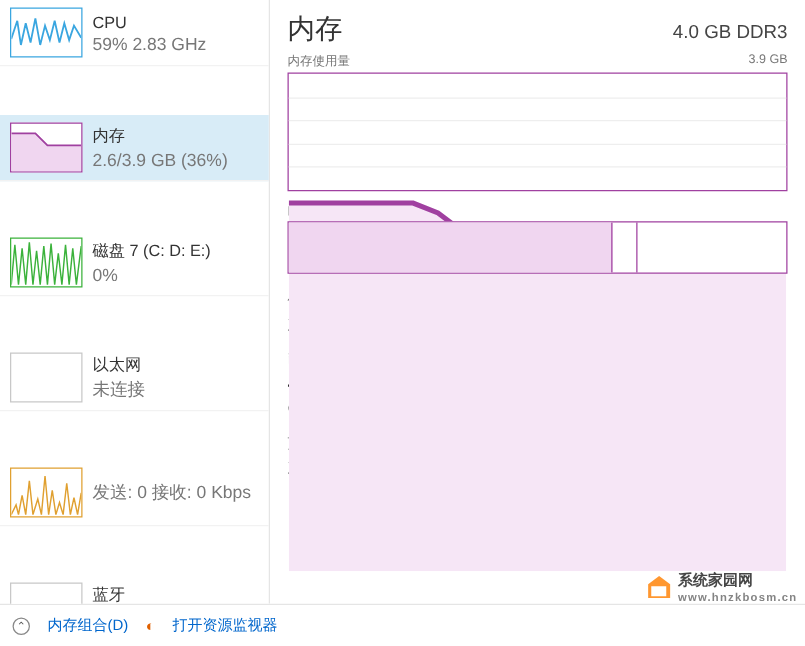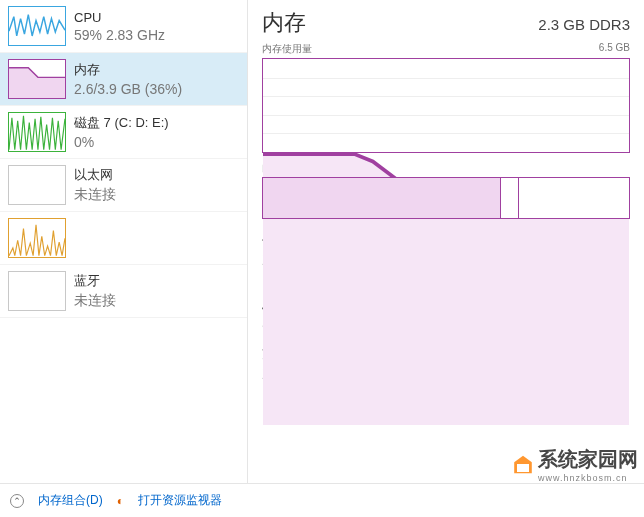--- a/index.html
+++ b/index.html
@@ -1,19 +1,19 @@
 <!DOCTYPE html>
 <html><head>
 <meta charset="utf-8">
 <style>
   * { box-sizing: border-box; margin: 0; padding: 0; }
   html, body { width: 644px; height: 517px; font-family: "Segoe UI", "Microsoft YaHei", sans-serif; font-size: 12px; color: #333; background: #fff; }
   .root { display: flex; flex-direction: column; height: 100%; }
   .main { display: flex; flex: 1; overflow: hidden; }
-  .sidebar { width: 248px; border-right: 1px solid #e5e5e5; display: flex; flex-direction: column; }
+  .sidebar { width: 216px; border-right: 1px solid #e5e5e5; display: flex; flex-direction: column; gap: 39px; }
   .sb-item { display: flex; gap: 8px; padding: 6px 8px; border-bottom: 1px solid #f2f2f2; cursor: pointer; }
   .sb-item.selected { background: #d8ecf7; }
   .thumb { width: 58px; height: 40px; border: 1px solid #e0b000; background: #fff; position: relative; overflow: hidden; flex-shrink: 0; }
   .thumb.cpu { border-color: #3aa6e0; }
   .thumb.mem { border-color: #a040a0; }
   .thumb.disk { border-color: #3bb23b; }
   .thumb.eth, .thumb.bt { border-color: #c8c8c8; }
   .thumb.wifi { border-color: #e0a030; }
   .thumb svg { position: absolute; inset: 0; }
   .sb-text { display: flex; flex-direction: column; justify-content: center; gap: 2px; }
@@ -43,22 +43,22 @@
   .kv .k { color: #666; }
   .kv .v { color: #222; }
   .tooltip { position: absolute; left: -35px; top: 155px; width: 200px; background: #fffff0; border: 1px solid #888; padding: 4px 6px; font-size: 12px; color: #333; line-height: 1.3; z-index: 10; }
   .footer { display: flex; align-items: center; gap: 14px; padding: 8px 10px; border-top: 1px solid #e5e5e5; font-size: 12px; }
   .chevron { width: 14px; height: 14px; border: 1px solid #888; border-radius: 50%; display: inline-flex; align-items: center; justify-content: center; font-size: 9px; color: #555; }
   .resmon-ico { color: #e06000; display: inline-flex; align-items: center; }
   .link { color: #0066cc; cursor: pointer; }
   .watermark { position: absolute; right: 6px; bottom: 34px; display: flex; align-items: center; gap: 4px; opacity: .9; }
   .wm-logo { width: 22px; height: 22px; background: #ff8c1a; clip-path: polygon(50% 10%, 90% 40%, 90% 90%, 10% 90%, 10% 40%); position: relative; }
   .wm-logo::after { content: ""; position: absolute; left: 5px; top: 10px; width: 12px; height: 8px; background: #fff; }
-  .wm-txt { font-size: 20px; font-weight: bold; color: #333; }
-  .wm-sub { font-size: 9px; color: #777; letter-spacing: 1px; }
+  .wm-txt { font-size: 12px; font-weight: bold; color: #333; }
+  .wm-sub { font-size: 9px; color: #777; letter-spacing: 1px; font-weight: bold; }
 </style>
 </head>
 <body>
 
 <div class="root">
   <div class="main">
     <div class="sidebar">
       <div class="sb-item">
         <div class="thumb cpu">
           <svg viewBox="0 0 58 40" preserveAspectRatio="none">
@@ -100,41 +100,42 @@
           <div class="sb-sub">未连接</div>
         </div>
       </div>
       <div class="sb-item">
         <div class="thumb wifi">
           <svg viewBox="0 0 58 40" preserveAspectRatio="none">
               <polyline points="0,38 4,30 6,38 9,22 12,38 15,10 18,38 22,25 25,38 28,6 31,38 34,18 37,38 40,28 43,38 46,12 49,38 52,24 55,38 58,20" fill="none" stroke="#e0a030" stroke-width="1.2"></polyline>
             </svg>
         </div>
         <div class="sb-text">
+          <div class="sb-sub">发送: 0 接收: 0 Kbps</div>
         </div>
       </div>
       <div class="sb-item">
         <div class="thumb bt"></div>
         <div class="sb-text">
           <div class="sb-title">蓝牙</div>
           <div class="sb-sub">未连接</div>
         </div>
       </div>
     </div>
 
     <div class="detail">
       <div class="hdr">
         <div class="hdr-title">内存</div>
-        <div class="hdr-cap">2.3 GB DDR3</div>
+        <div class="hdr-cap">4.0 GB DDR3</div>
       </div>
 
       <div class="chart-wrap">
         <div class="chart-lbls">
           <span>内存使用量</span>
-          <span>6.5 GB</span>
+          <span>3.9 GB</span>
         </div>
         <div class="chart">
           <div class="chart-grid">
             <div class="hl" style="top:20%"></div>
               <div class="hl" style="top:40%"></div>
             <div class="hl" style="top:60%"></div>
               <div class="hl" style="top:80%"></div>
           </div>
           <svg class="chart-area" viewBox="0 0 100 100" preserveAspectRatio="none">
             <polygon fill="#f6e6f6" stroke="none" points="0,26 25,26 30,28 38,34 45,35 50,35 55,33 60,35 70,33 80,34 90,33 100,33 100,100 0,100"></polygon>

